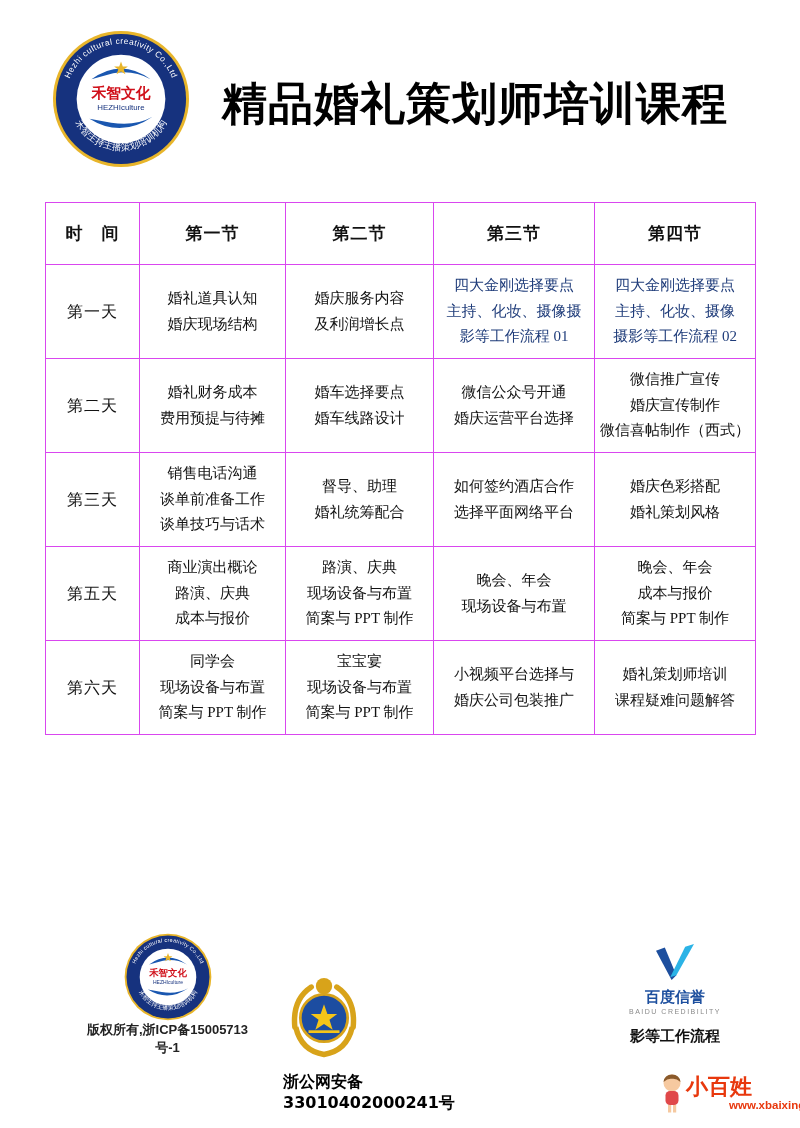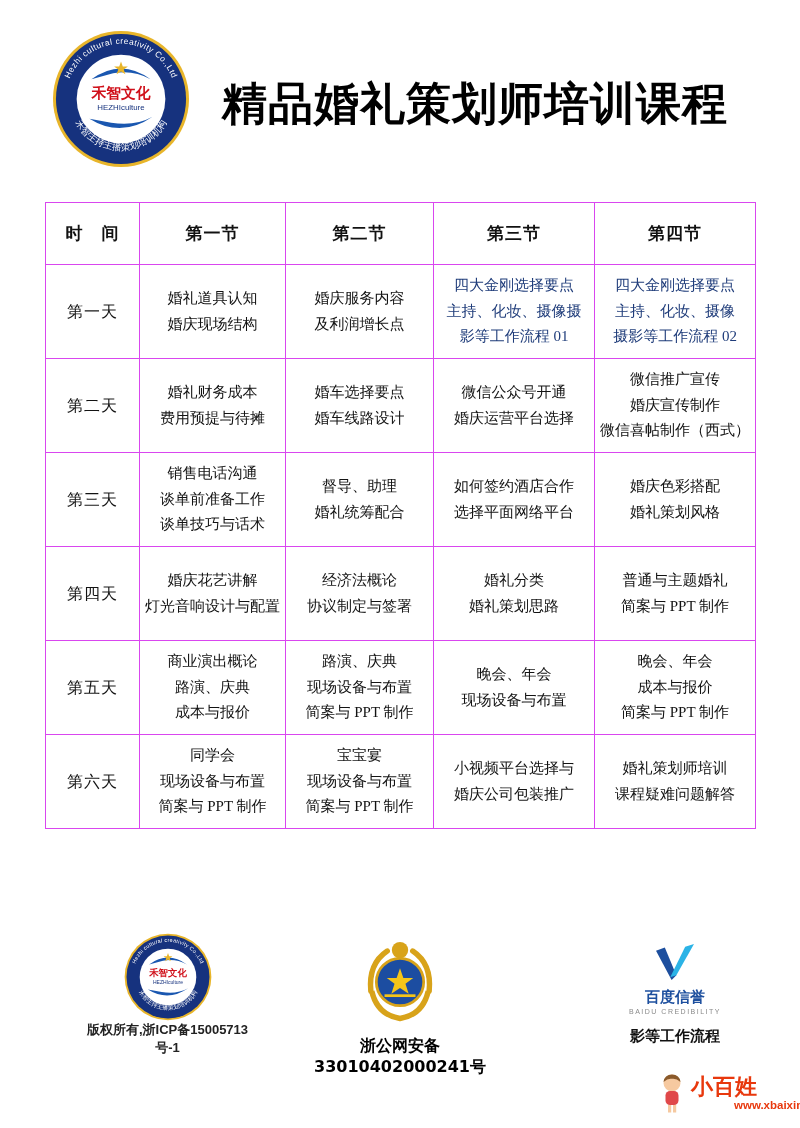--- a/index.html
+++ b/index.html
@@ -38,37 +38,37 @@
   .course-table td.day { font-size:16px; letter-spacing:1px; }
   .course-table td.accent { color:var(--cell-accent,#1f3c7a); }
 
   
   .footer-left  { position:absolute; left:75px;  top:933px; width:185px; text-align:center; }
   .footer-left .footer-logo { width:88px; height:88px; margin:0 auto; }
   .copyright {
     font-size:13px; color:#222; font-weight:bold;
     font-family:"Liberation Sans",sans-serif;
   }
-  .footer-center { position:absolute; left:283px; top:938px; width:234px; text-align:center; }
+  .footer-center { position:absolute; left:283px; top:974px; width:234px; text-align:left; }
   .police-svg { width:82px; height:88px; display:inline-block; }
   .police-record {
     margin-top:6px; font-size:16px; font-weight:bold; color:#000;
     font-family:"DejaVu Sans","Liberation Sans",sans-serif;
   }
   .footer-right { position:absolute; left:590px; top:944px; width:170px; text-align:center;
     font-family:"Liberation Sans",sans-serif; }
   .baidu-svg { width:44px; height:38px; display:inline-block; }
   .baidu-cn { font-size:15px; font-weight:bold; color:var(--baidu-dark,#1d4f9e); margin-top:2px; }
   .baidu-en { font-size:7px; color:#8a8a8a; letter-spacing:1.5px; margin-top:1px; }
   .baidu-cert { font-size:15px; font-weight:bold; color:#111; margin-top:12px; }
 
   
   .watermark {
     position:absolute; left:658px; top:1072px; width:136px;
-    display:flex; align-items:center; gap:5px;
+    display:flex; align-items:center; 
     font-family:"Liberation Sans",sans-serif;
   }
   .wm-svg { width:28px; height:42px; flex:0 0 auto; }
   .wm-texts { text-align:left; }
   .wm-name { font-size:22px; font-weight:bold; color:var(--watermark-red,#e8380d); line-height:1.05; }
   .wm-url  { font-size:11.5px; font-weight:bold; color:var(--watermark-red,#e8380d);margin-left:43px; }
 </style>
 </head>
 <body>
 
@@ -140,31 +140,20 @@
       <td class="day">第三天</td>
       <td>销售电话沟通
 谈单前准备工作
 谈单技巧与话术</td>
       <td>督导、助理
 婚礼统筹配合</td>
       <td>如何签约酒店合作
 选择平面网络平台</td>
       <td>婚庆色彩搭配
 婚礼策划风格</td>
-    </tr>
-    <tr>
-      <td class="day">第四天</td>
-      <td>婚庆花艺讲解
-灯光音响设计与配置</td>
-      <td>经济法概论
-协议制定与签署</td>
-      <td>婚礼分类
-婚礼策划思路</td>
-      <td>普通与主题婚礼
-简案与 PPT 制作</td>
     </tr>
     <tr>
       <td class="day">第五天</td>
       <td>商业演出概论
 路演、庆典
 成本与报价</td>
       <td>路演、庆典
 现场设备与布置
 简案与 PPT 制作</td>
       <td>晚会、年会

